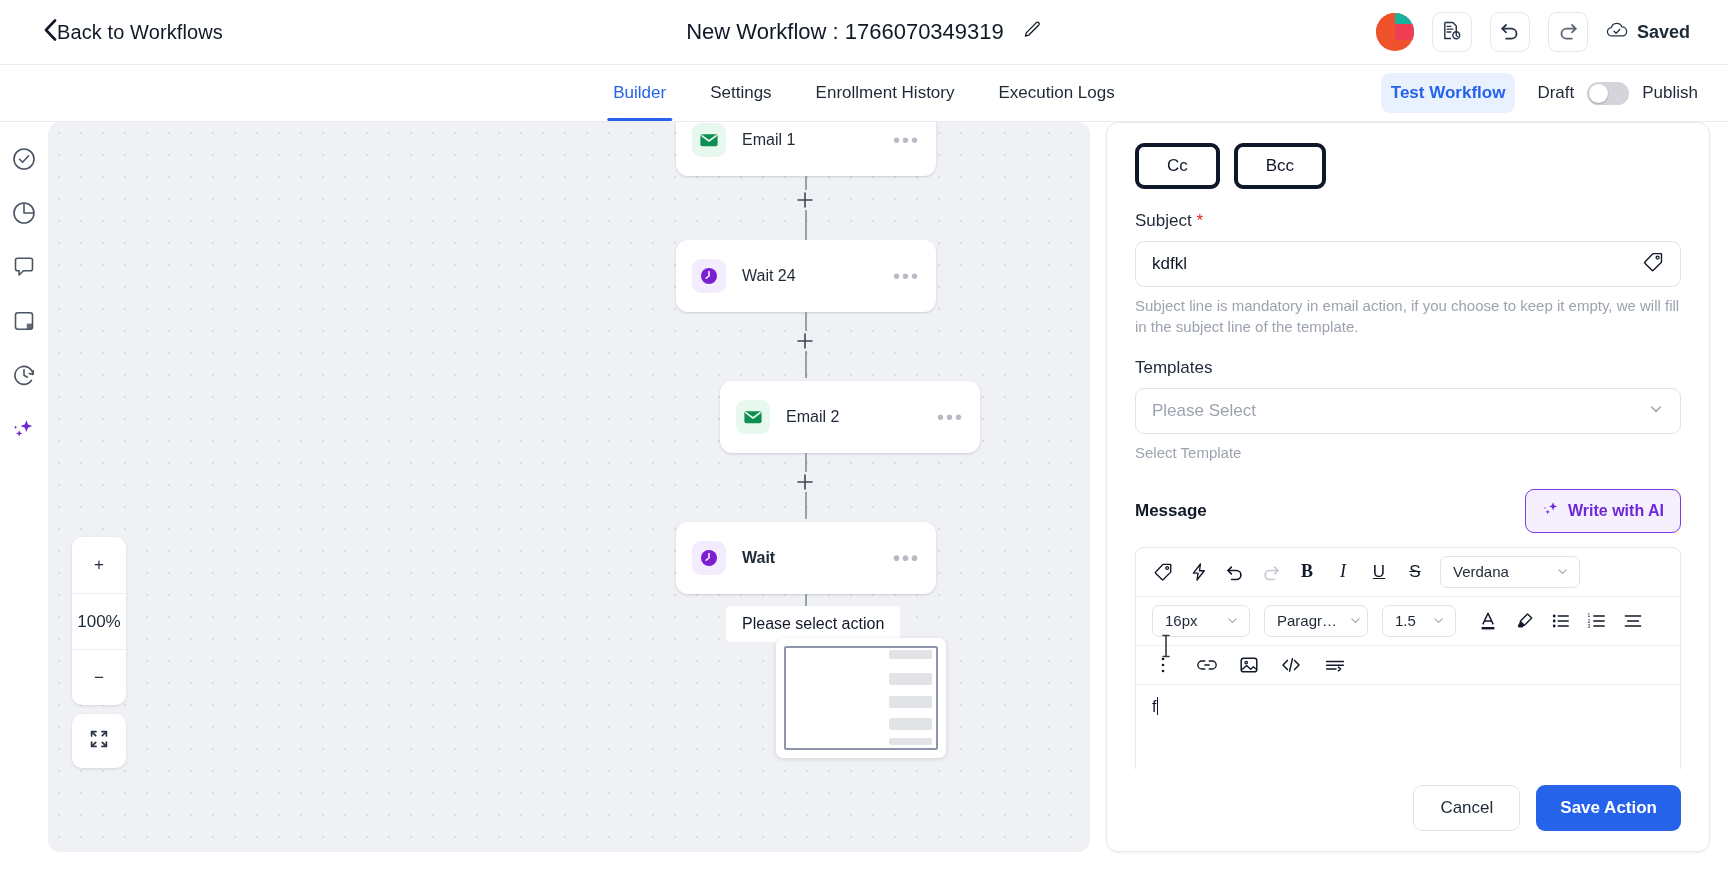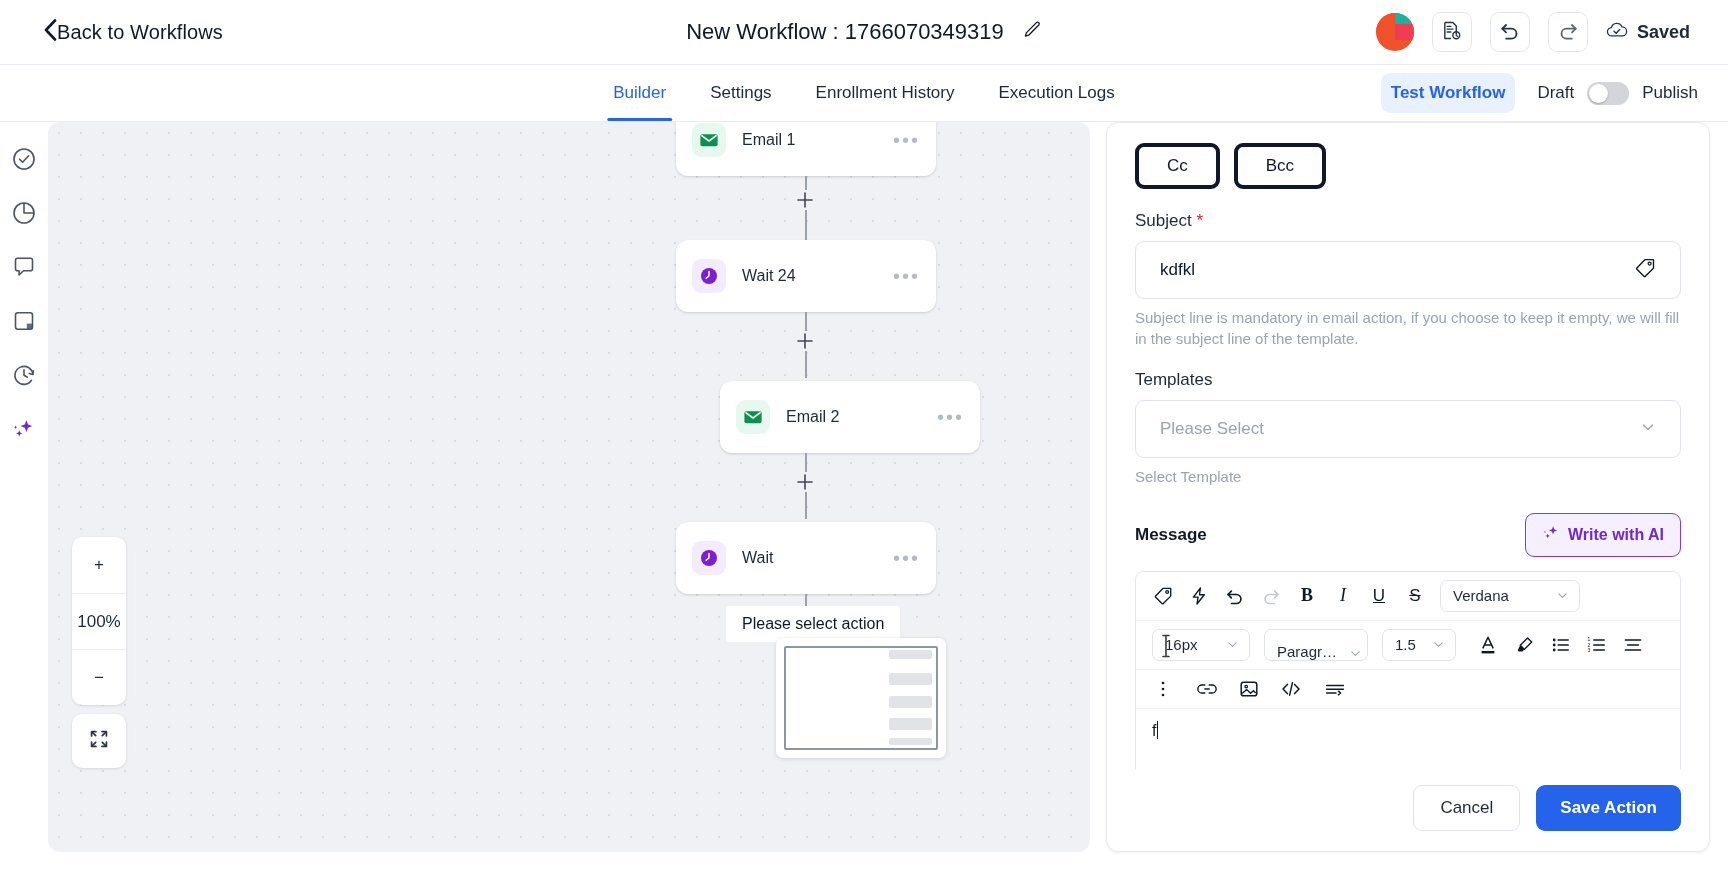--- a/index.html
+++ b/index.html
@@ -166,22 +166,22 @@
   }
   .panel-body { flex: 1; padding: 20px 28px 0 28px; overflow: hidden; }
   .ccrow { display: flex; gap: 14px; margin-bottom: 22px; }
   .ccbtn {
     border: 4px solid #0f172a; background: #fff; border-radius: 9px;
     padding: 9px 28px; font-size: 17px; color: #0f172a; cursor: pointer; font-family: inherit;
   }
   .flabel { font-size: 17px; color: #1f2937; margin-bottom: 10px; }
   .req { color: #dc2626; }
   .inputbox {
-    height: 58px; border: 1px solid #e1e3e8; border-radius: 9px;
-    display: flex; align-items: center; padding: 0 24px; background: #fff;
+    height: 46px; border: 1px solid #e1e3e8; border-radius: 9px;
+    display: flex; align-items: center; padding: 0 16px; background: #fff;
   }
   .inputbox .val { font-size: 17px; color: #111827; flex: 1; }
   .inputbox .ph { font-size: 17px; color: #9ca3af; flex: 1; }
   .helper { font-size: 15px; color: #9ca3af; line-height: 1.42; margin-top: 8px; }
   .msgrow { display: flex; align-items: center; justify-content: space-between; margin-top: 26px; }
   .msglabel { font-size: 17px; color: #111827; font-weight: 700; }
   .ai-btn {
     border: 1.5px solid #7c3aed; background: #f5effe; color: #6d28d9;
     border-radius: 9px; padding: 10px 16px; font-size: 16px; font-weight: 700;
     display: flex; align-items: center; gap: 8px; cursor: pointer; font-family: inherit;
@@ -405,21 +405,21 @@
           <span class="nlabel">Email 2</span>
           <span class="ndots">•••</span>
         </div>
         <div class="conn" style="left:757px; top:331px; height:66px;"></div>
         <div class="plusbtn" style="left:747px; top:350px;">
           <svg width="18" height="18" viewBox="0 0 18 18">
               <path d="M9 2v14M2 9h14" stroke="#3f4654" stroke-width="1.6" stroke-linecap="round"></path>
             </svg>
         </div>
 
-        <div class="node" style="left:628px; top:400px;">
+        <div class="node" style="left:628px; top:400px;font-weight:bold;">
           <span class="nicon wait">
             <svg width="22" height="22" viewBox="0 0 22 22" fill="none">
                 <circle cx="11" cy="11" r="8" fill="#7a1fd1"></circle>
                 <path d="M11 6.4V11l-2.8 2.2" stroke="#fff" stroke-width="1.5" stroke-linecap="round" stroke-linejoin="round"></path>
               </svg>
           </span>
           <span class="nlabel">Wait</span>
           <span class="ndots">•••</span>
         </div>
         <div class="conn" style="left:757px; top:472px; height:22px;"></div>
@@ -550,21 +550,21 @@
 
             <div class="tb-row">
               <div class="sel" style="width:98px;justify-content:space-between;">
                 <span>16px</span>
                 <span class="cv">
                     <svg width="13" height="13" viewBox="0 0 16 16" fill="none">
                       <path d="M3.5 6L8 10.4 12.5 6" stroke="#9ca3af" stroke-width="1.3" stroke-linecap="round" stroke-linejoin="round"></path>
                     </svg>
                   </span>
               </div>
-              <div class="sel" style="width:104px;justify-content:space-between;align-items:flex-end;">
+              <div class="sel" style="width:104px;justify-content:space-between;">
                 <span>Paragr…</span>
                 <span class="cv">
                     <svg width="13" height="13" viewBox="0 0 16 16" fill="none">
                       <path d="M3.5 6L8 10.4 12.5 6" stroke="#9ca3af" stroke-width="1.3" stroke-linecap="round" stroke-linejoin="round"></path>
                     </svg>
                   </span>
               </div>
               <div class="sel" style="width:74px;justify-content:space-between;">
                 <span>1.5</span>
                 <span class="cv">

